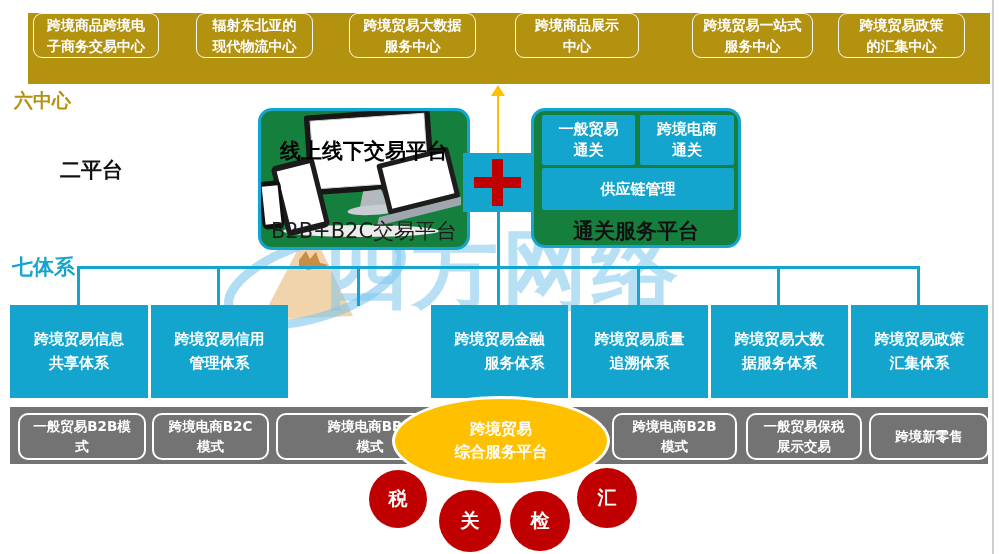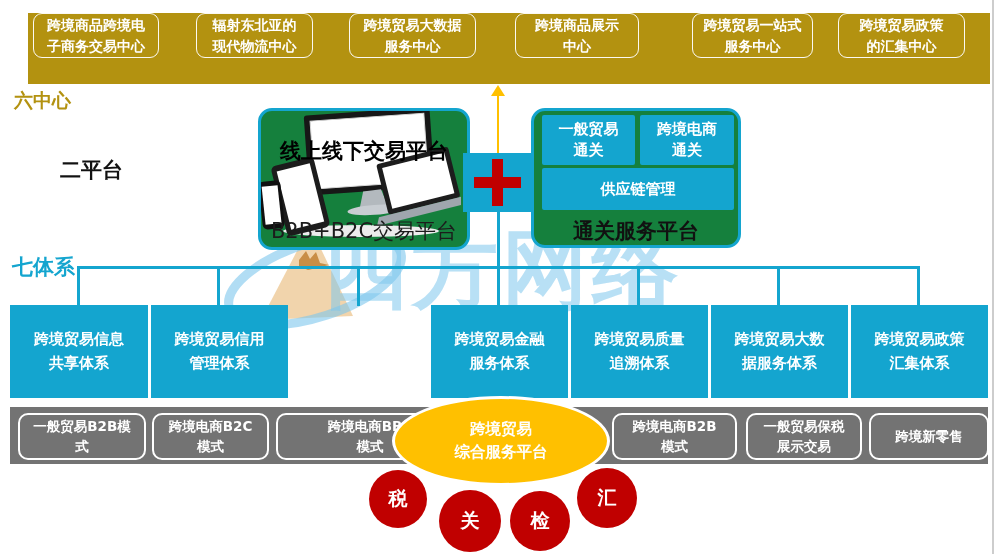--- a/index.html
+++ b/index.html
@@ -165,21 +165,21 @@
   <div class="abs bus bus-v" style="left:357px;"></div>
   <div class="abs bus bus-v" style="left:497px;"></div>
   <div class="abs bus bus-v" style="left:637px;"></div>
   <div class="abs bus bus-v" style="left:777px;"></div>
   <div class="abs bus bus-v" style="left:917px;"></div>
 
   <div class="abs sys cc ml" style="left:10px;width:138px;">跨境贸易信息
 共享体系</div>
   <div class="abs sys cc ml" style="left:151px;width:137px;">跨境贸易信用
 管理体系</div>
-  <div class="abs sys cc ml" style="left:431px;width:137px;">跨境贸易金融
+  <div class="abs sys cc ml" style="left:431px;width:137px;text-align:right;">跨境贸易金融
 服务体系</div>
   <div class="abs sys cc ml" style="left:571px;width:137px;">跨境贸易质量
 追溯体系</div>
   <div class="abs sys cc ml" style="left:711px;width:137px;">跨境贸易大数
 据服务体系</div>
   <div class="abs sys cc ml" style="left:851px;width:137px;">跨境贸易政策
 汇集体系</div>
 
   <div class="abs bottom-band">
     <div class="abs mode cc ml" style="left:8px;width:124px;">一般贸易B2B模

